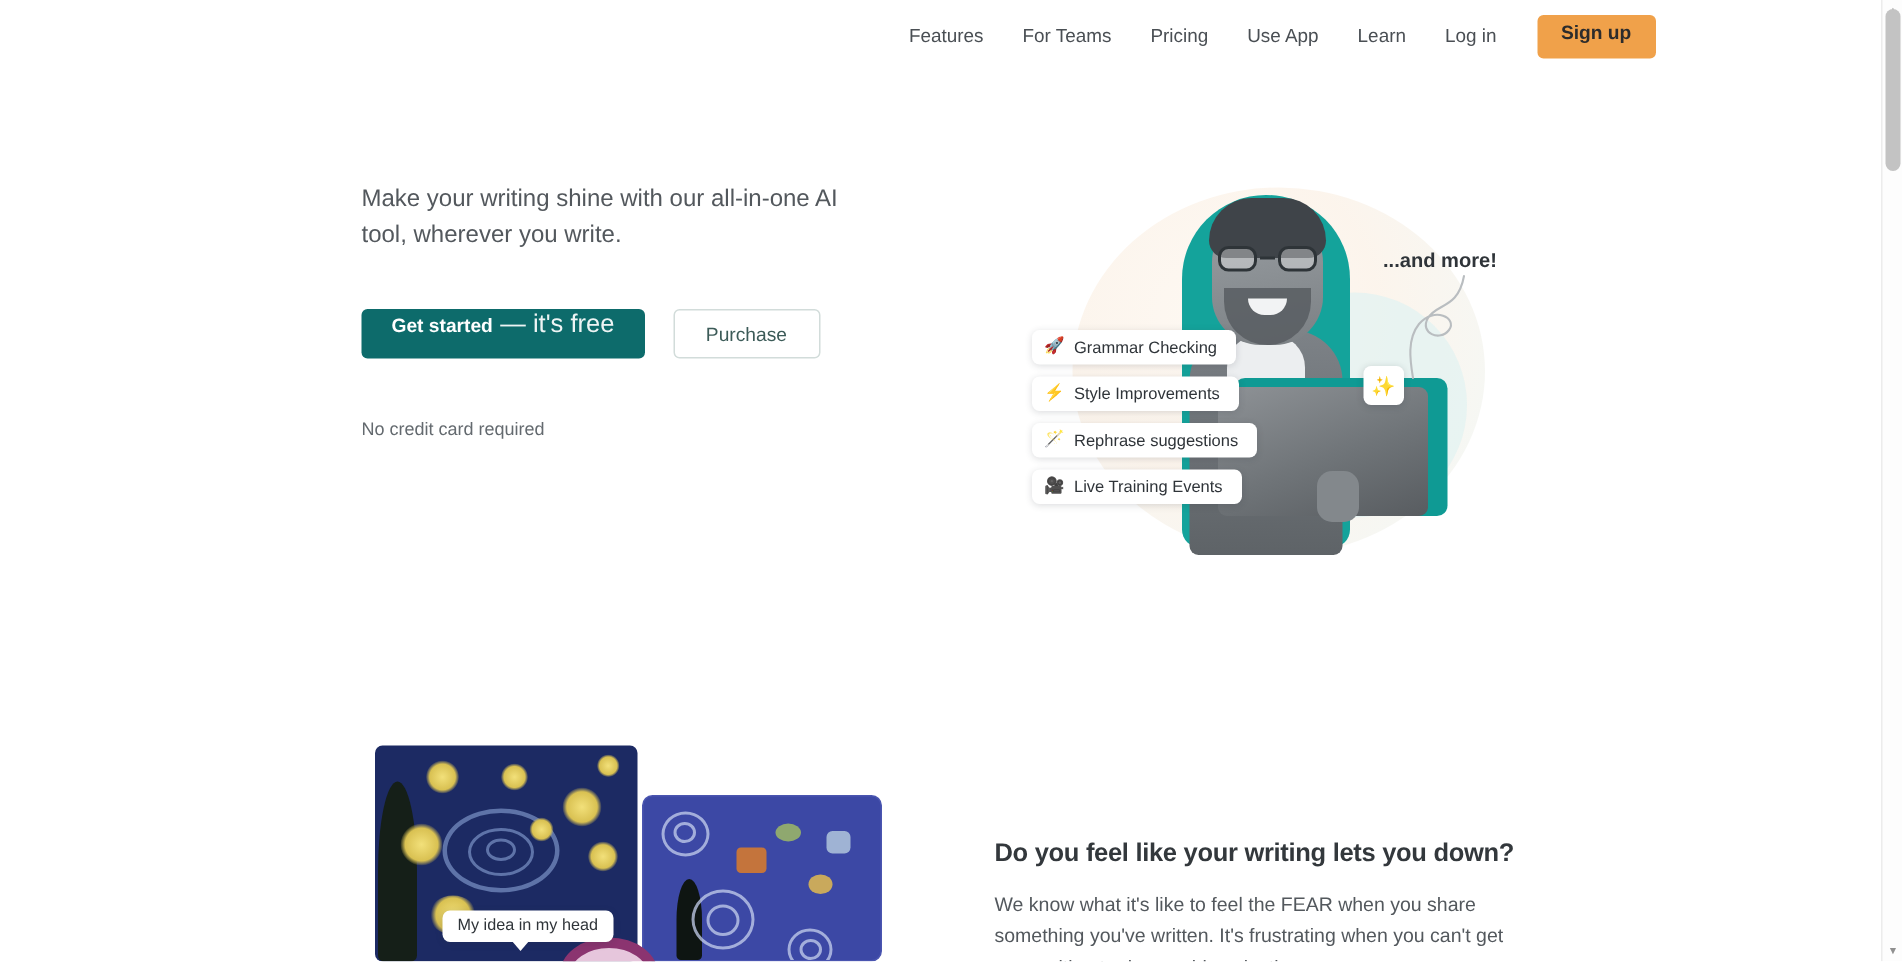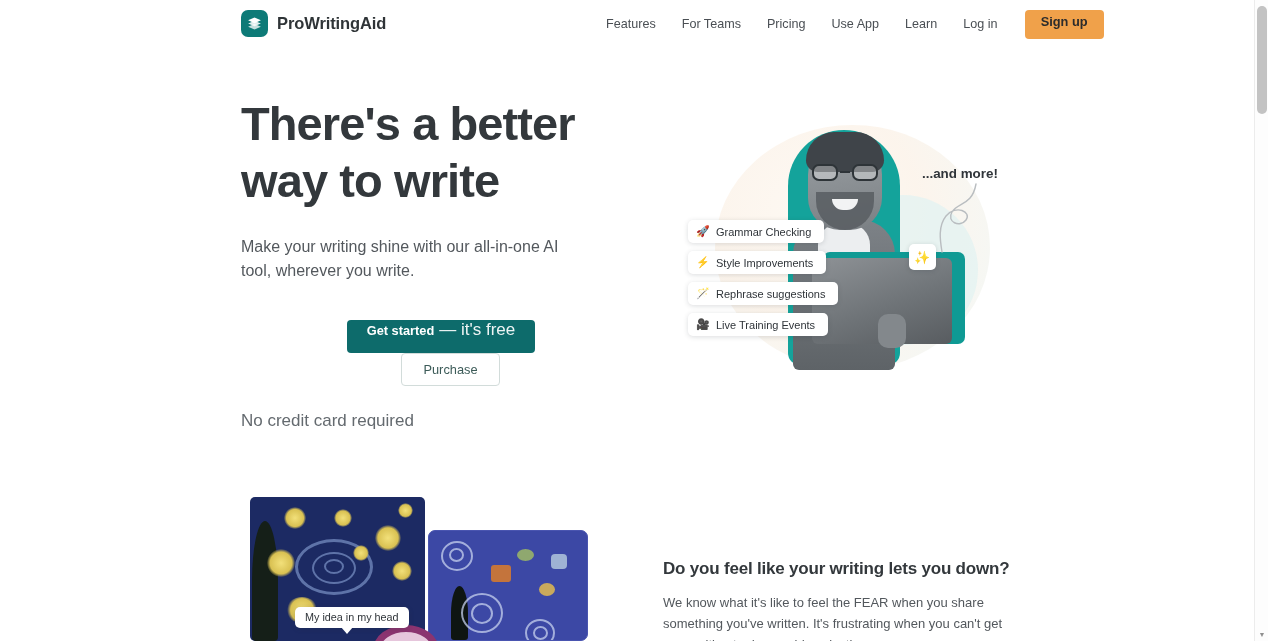--- a/index.html
+++ b/index.html
@@ -113,21 +113,20 @@
     font-size: 16px;
     line-height: 23.5px;
     color: #53585d;
     width: 330px;
   }
   .hero-actions {
     margin-top: 38px;
     display: flex;
     align-items: center;
     gap: 0;
-    flex-direction: column;
   }
   .btn-primary {
     background: #0d6b6b;
     color: #ffffff;
     border: none;
     border-radius: 4px;
     padding: 0 20px;
     height: 33px;
     display: inline-flex;
     align-items: baseline;
@@ -143,22 +142,22 @@
     color: #3c5b58;
     border: 1px solid #d2dcda;
     border-radius: 4px;
     height: 33px;
     padding: 0 21px;
     font-size: 12.8px;
     cursor: pointer;
     font-family: "Liberation Sans", sans-serif;
   }
   .hero-note {
-    margin-top: 25px;
-    font-size: 17px;
+    margin-top: 40px;
+    font-size: 12px;
     color: #646a6f;
   }
 
   
   .hero-art {
     position: absolute;
     left: 660px;
     top: 5px;
     width: 360px;
     height: 295px;
@@ -443,46 +442,35 @@
   .scroll-arrow.up { top: 0; }
   .scroll-arrow.down { bottom: 0; }
 </style>
 </head>
 <body>
 
 <div class="page">
 
   <div class="header">
 
-    <a class="brand" href="#">
-      <span class="brand-mark">
-        <svg width="17" height="17" viewBox="0 0 24 24" aria-hidden="true">
-          <path d="M3 7.5 L12 3.5 L21 7.5 L12 11.5 Z" fill="#ffffff"></path>
-          <path d="M3 12 L12 8 L21 12 L12 16 Z" fill="#ffffff" opacity=".88"></path>
-          <path d="M3 16.5 L12 12.5 L21 16.5 L12 20.5 Z" fill="#ffffff" opacity=".76"></path>
-        </svg>
-      </span>
-      <span class="brand-name">ProWritingAid</span>
-    </a>
 
     <nav class="nav">
       <a class="nav-link" href="#">Features</a>
       <a class="nav-link" href="#">For Teams</a>
       <a class="nav-link" href="#">Pricing</a>
       <a class="nav-link" href="#">Use App</a>
       <a class="nav-link" href="#">Learn</a>
       <a class="nav-link" href="#">Log in</a>
       <button class="signup-btn">Sign up</button>
     </nav>
   </div>
 
   <section class="hero">
 
     <div class="hero-copy">
-      <h1 class="hero-title">There's a better way to write</h1>
       <p class="hero-sub">Make your writing shine with our all-in-one AI tool, wherever you write.</p>
 
       <div class="hero-actions">
         <button class="btn-primary">
           <span class="lbl">Get started</span>
           <span class="sfx">— it's free</span>
         </button>
         <button class="btn-outline">Purchase</button>
       </div>
 

